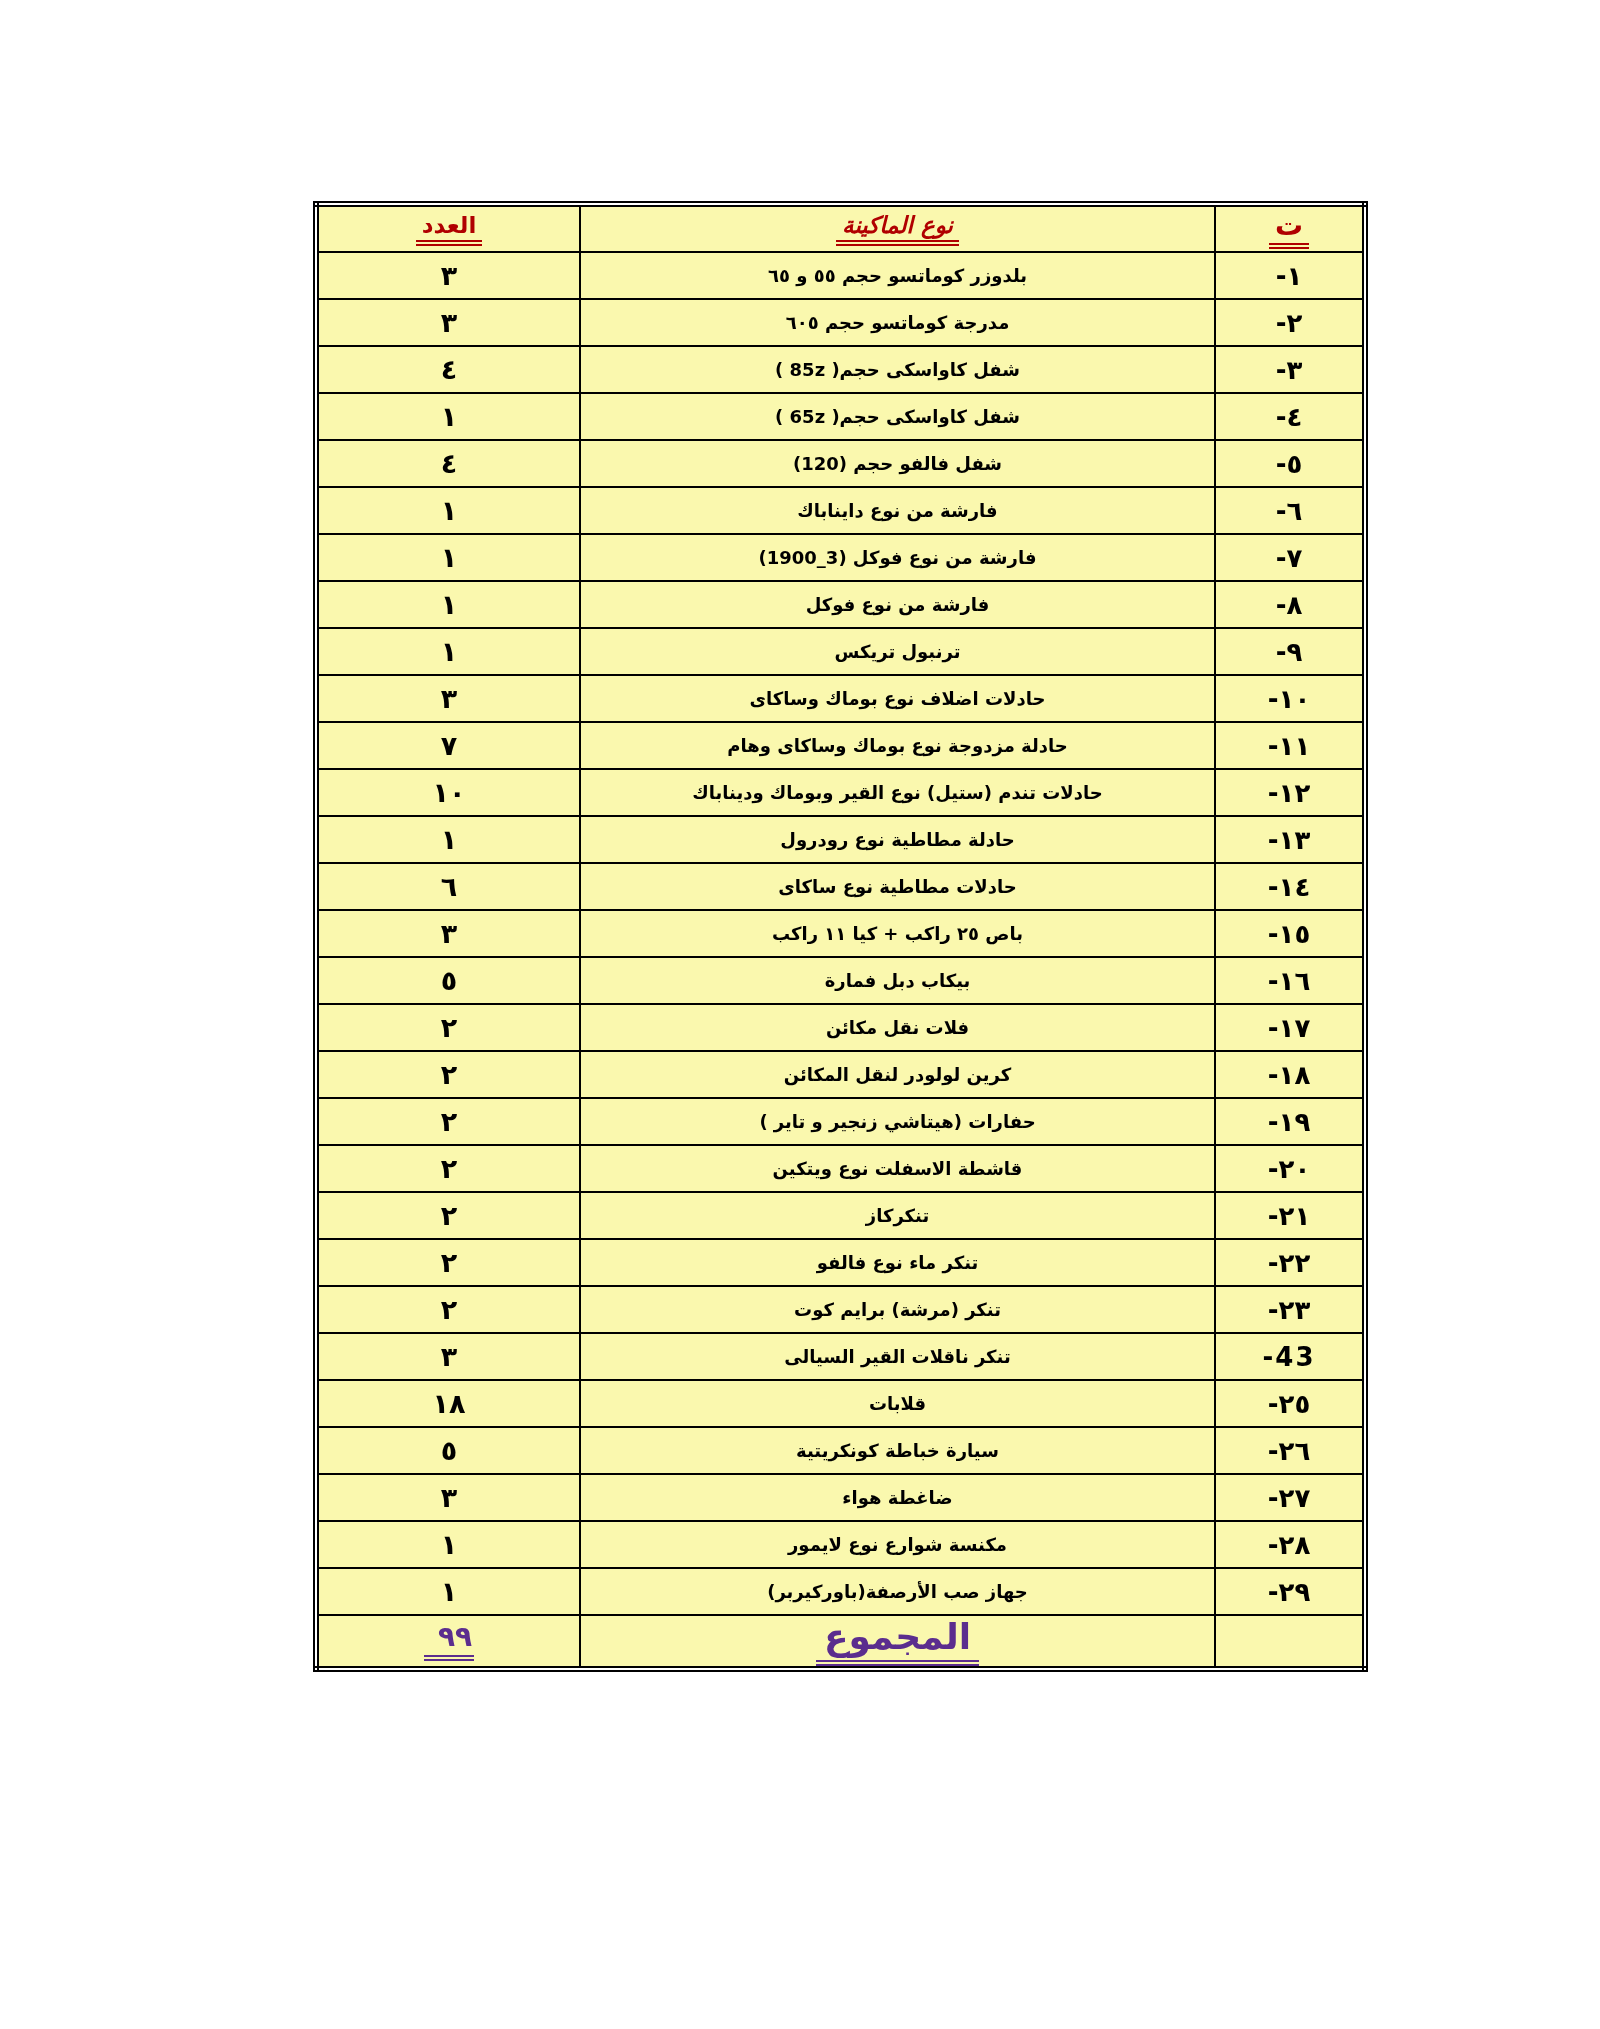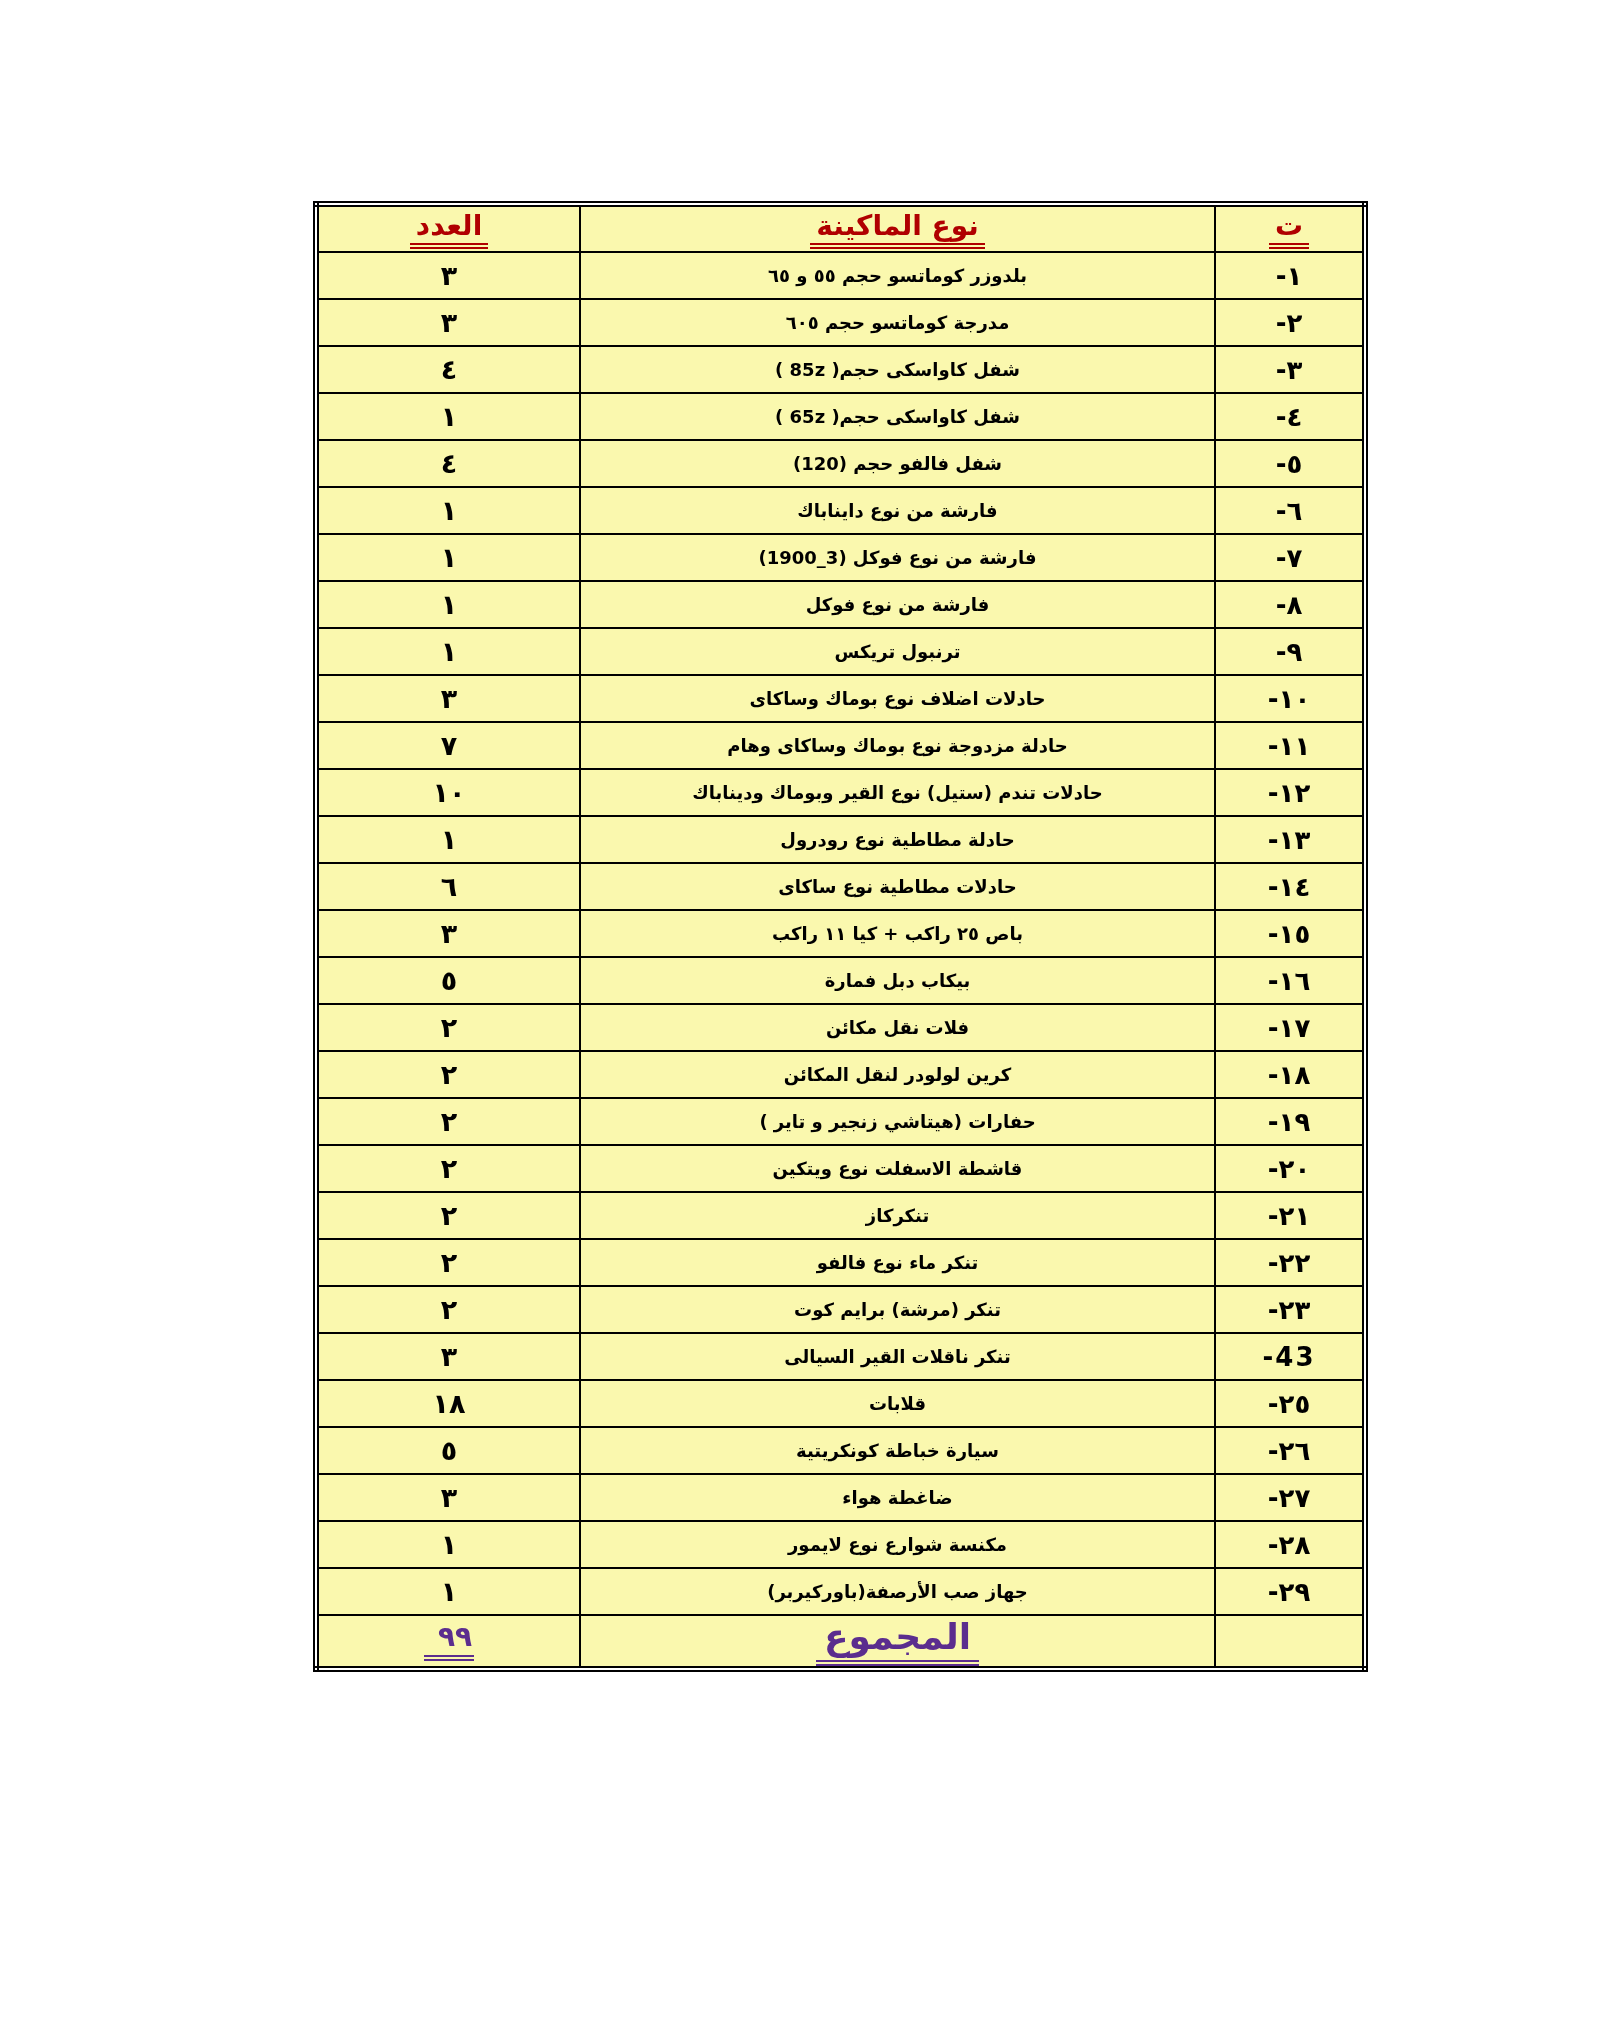--- a/index.html
+++ b/index.html
@@ -28,28 +28,28 @@
     text-align: center;
     vertical-align: middle;
     padding: 0 4px;
     overflow: hidden;
   }
   .doc-table tr { height: 47px; }
   .doc-table tr.header-row { height: 48px; }
   .doc-table tr.total-row { height: 54px; }
 
   
-  .hdr { color: #B00000; font-size: 28px; }
+  .hdr { color: #B00000; font-size: 23px; }
   .hdr .u {
     display: inline-block;
     border-bottom: 6px double #B00000;
     padding: 0 6px 1px;
     line-height: 1.15;
   }
-  .hdr-machine .u { }
+  .hdr-machine .u { font-style: italic; }
   .hdr-id { font-size: 28px; }
 
   
   .machine-txt { font-size: 18px; line-height: 1.1; }
   .count-txt   { font-size: 27px; }
   .rid {
     font-size: 26px;
     direction: ltr;
     unicode-bidi: isolate;
     letter-spacing: 2px;

